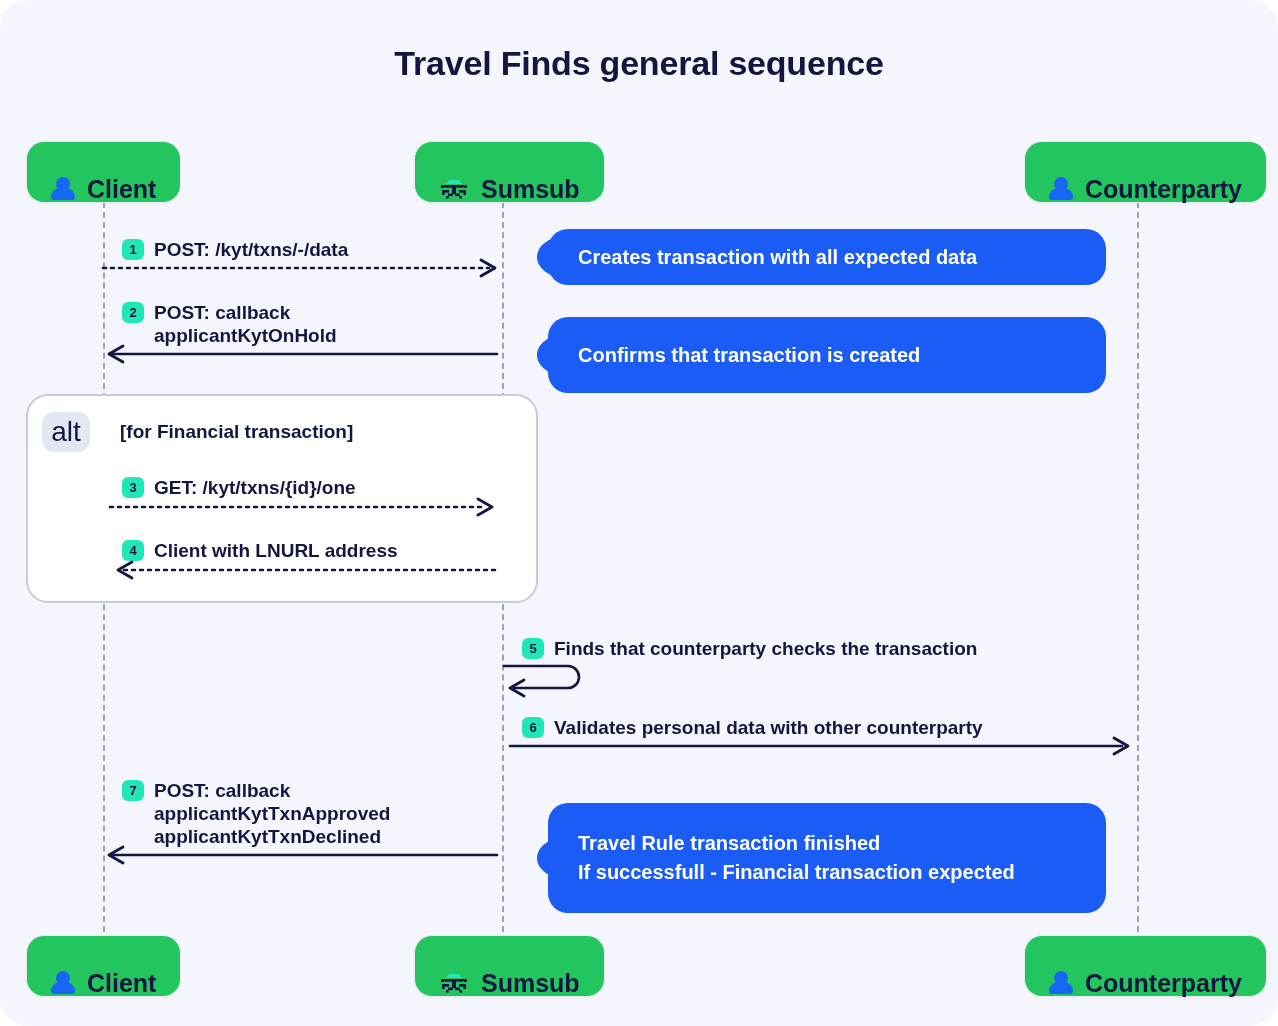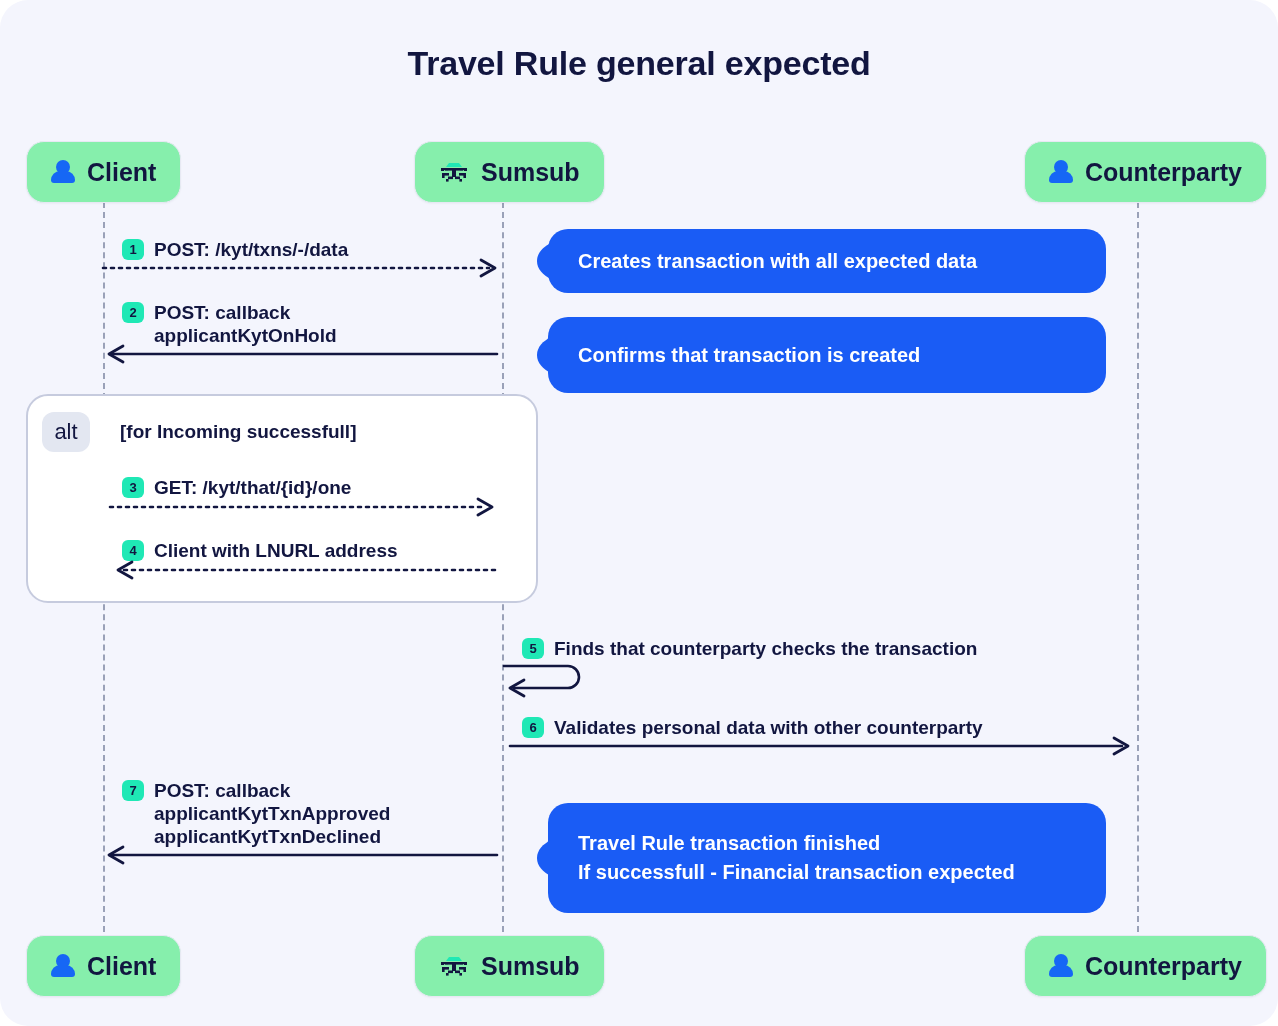--- a/index.html
+++ b/index.html
@@ -34,23 +34,23 @@
     font-size: 34px;
     font-weight: bold;
     color: #121640;
     letter-spacing: -0.2px;
   }
 
   
   .actor-box {
     position: absolute;
     display: flex;
-    align-items: center;
+    align-items: flex-end;
     gap: 12px;
-    background: #86efac;
+    background: #22c55e;
     border: 1px solid #E7E9F3;
     border-radius: 18px;
     height: 62px;
     padding: 0 24px;
     box-sizing: border-box;
     box-shadow: 0 1px 2px rgba(20, 25, 70, 0.04);
   }
   .actor-label {
     font-size: 25px;
     font-weight: bold;
@@ -143,21 +143,21 @@
     background: #FFFFFF;
     border: 2px solid #C6CBDE;
     border-radius: 22px;
     box-sizing: border-box;
   }
   .alt-chip {
     position: absolute;
     background: #E3E7F1;
     border-radius: 12px;
     color: #121640;
-    font-size: 22px;
+    font-size: 28px;
     font-weight: normal;
     display: flex;
     align-items: center;
     justify-content: center;
     width: 48px;
     height: 40px;
     line-height: 1;
   }
   .alt-condition {
     position: absolute;
@@ -190,21 +190,21 @@
     width: 14px;
     height: 36px;
     overflow: visible;
   }
 </style>
 </head>
 <body>
 
 <div id="canvas">
 
-  <div class="diagram-title">Travel Rule general expected</div>
+  <div class="diagram-title">Travel Finds general sequence</div>
 
   <div class="lifeline" style="left:103px;"></div>
   <div class="lifeline" style="left:502px;"></div>
   <div class="lifeline" style="left:1137px;"></div>
 
   <div class="actor-box" style="left:26px; top:141px;">
     <span class="person-icon">
         <span class="head"></span>
         <span class="body"></span>
       </span>
@@ -272,21 +272,21 @@
   <div class="actor-box" style="left:1024px; top:935px;">
     <span class="person-icon">
         <span class="head"></span>
         <span class="body"></span>
       </span>
     <span class="actor-label">Counterparty</span>
   </div>
 
   <div class="alt-box" style="left:26px; top:394px; width:512px; height:209px;"></div>
   <div class="alt-chip" style="left:42px; top:412px;">alt</div>
-  <div class="alt-condition" style="left:120px; top:421px;">[for Incoming successfull]</div>
+  <div class="alt-condition" style="left:120px; top:421px;">[for Financial transaction]</div>
 
   <div class="msg-label" style="left:122px; top:238px;">
     <span class="num-badge">1</span>
     <span class="msg-text">POST: /kyt/txns/-/data</span>
   </div>
   <svg class="arrow-svg" style="left:103px; top:258px; width:400px; height:20px;" viewBox="0 0 400 20">
     <line x1="0" y1="10" x2="386" y2="10" stroke="#121640" stroke-width="2.6" stroke-dasharray="3 5" stroke-linecap="round"></line>
     <polyline points="378,2 392,10 378,18" fill="none" stroke="#121640" stroke-width="2.8" stroke-linecap="round" stroke-linejoin="round"></polyline>
   </svg>
 
@@ -295,21 +295,21 @@
     <span class="msg-text">POST: callback
 applicantKytOnHold</span>
   </div>
   <svg class="arrow-svg" style="left:103px; top:344px; width:400px; height:20px;" viewBox="0 0 400 20">
     <line x1="8" y1="10" x2="394" y2="10" stroke="#121640" stroke-width="2.6" stroke-linecap="round"></line>
     <polyline points="20,2 6,10 20,18" fill="none" stroke="#121640" stroke-width="2.8" stroke-linecap="round" stroke-linejoin="round"></polyline>
   </svg>
 
   <div class="msg-label" style="left:122px; top:476px;">
     <span class="num-badge">3</span>
-    <span class="msg-text">GET: /kyt/that/{id}/one</span>
+    <span class="msg-text">GET: /kyt/txns/{id}/one</span>
   </div>
   <svg class="arrow-svg" style="left:110px; top:497px; width:390px; height:20px;" viewBox="0 0 390 20">
     <line x1="0" y1="10" x2="376" y2="10" stroke="#121640" stroke-width="2.6" stroke-dasharray="3 5" stroke-linecap="round"></line>
     <polyline points="368,2 382,10 368,18" fill="none" stroke="#121640" stroke-width="2.8" stroke-linecap="round" stroke-linejoin="round"></polyline>
   </svg>
 
   <div class="msg-label" style="left:122px; top:539px;">
     <span class="num-badge">4</span>
     <span class="msg-text">Client with LNURL address</span>
   </div>
@@ -340,21 +340,21 @@
     <span class="num-badge">7</span>
     <span class="msg-text">POST: callback
 applicantKytTxnApproved
 applicantKytTxnDeclined</span>
   </div>
   <svg class="arrow-svg" style="left:103px; top:845px; width:400px; height:20px;" viewBox="0 0 400 20">
     <line x1="8" y1="10" x2="394" y2="10" stroke="#121640" stroke-width="2.6" stroke-linecap="round"></line>
     <polyline points="20,2 6,10 20,18" fill="none" stroke="#121640" stroke-width="2.8" stroke-linecap="round" stroke-linejoin="round"></polyline>
   </svg>
 
-  <div class="callout" style="left:548px; top:229px; width:558px; height:64px;">
+  <div class="callout" style="left:548px; top:229px; width:558px; height:56px;">
     <svg class="tail" viewBox="0 0 14 36">
       <path d="M14 0 C6 4 0 10 0 18 C0 26 6 32 14 36 Z" fill="#1A5CF5"></path>
     </svg>
     <span>Creates transaction with all expected data</span>
   </div>
 
   <div class="callout" style="left:548px; top:803px; width:558px; height:110px;">
     <svg class="tail" viewBox="0 0 14 36">
       <path d="M14 0 C6 4 0 10 0 18 C0 26 6 32 14 36 Z" fill="#1A5CF5"></path>
     </svg>

